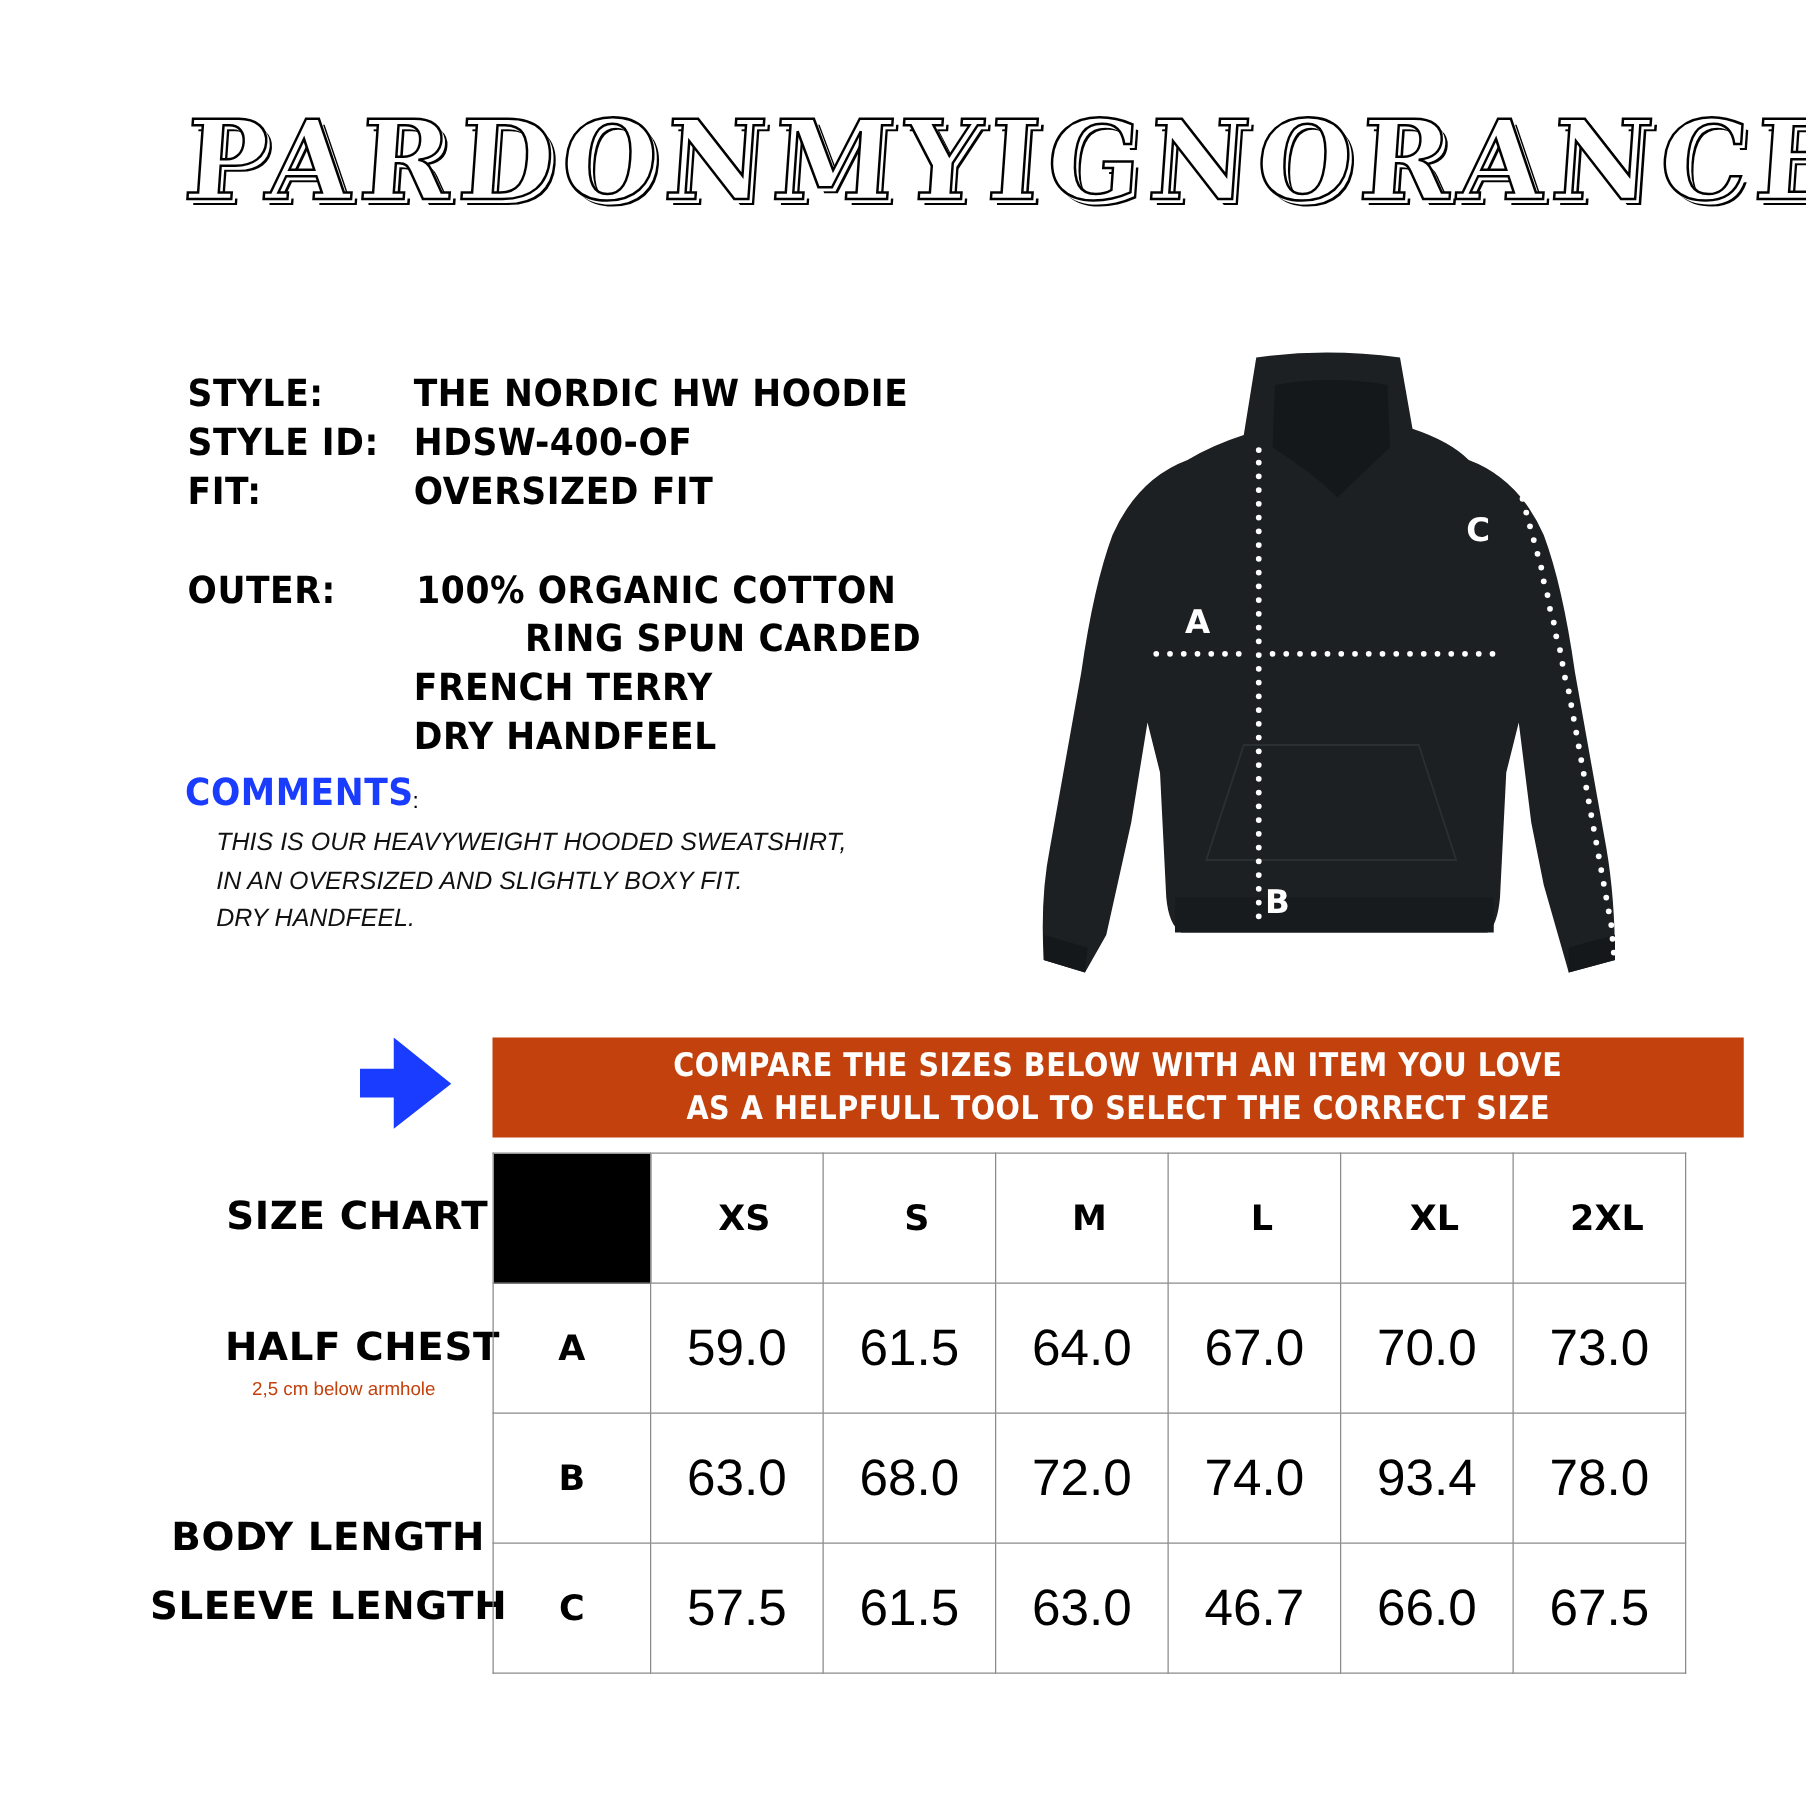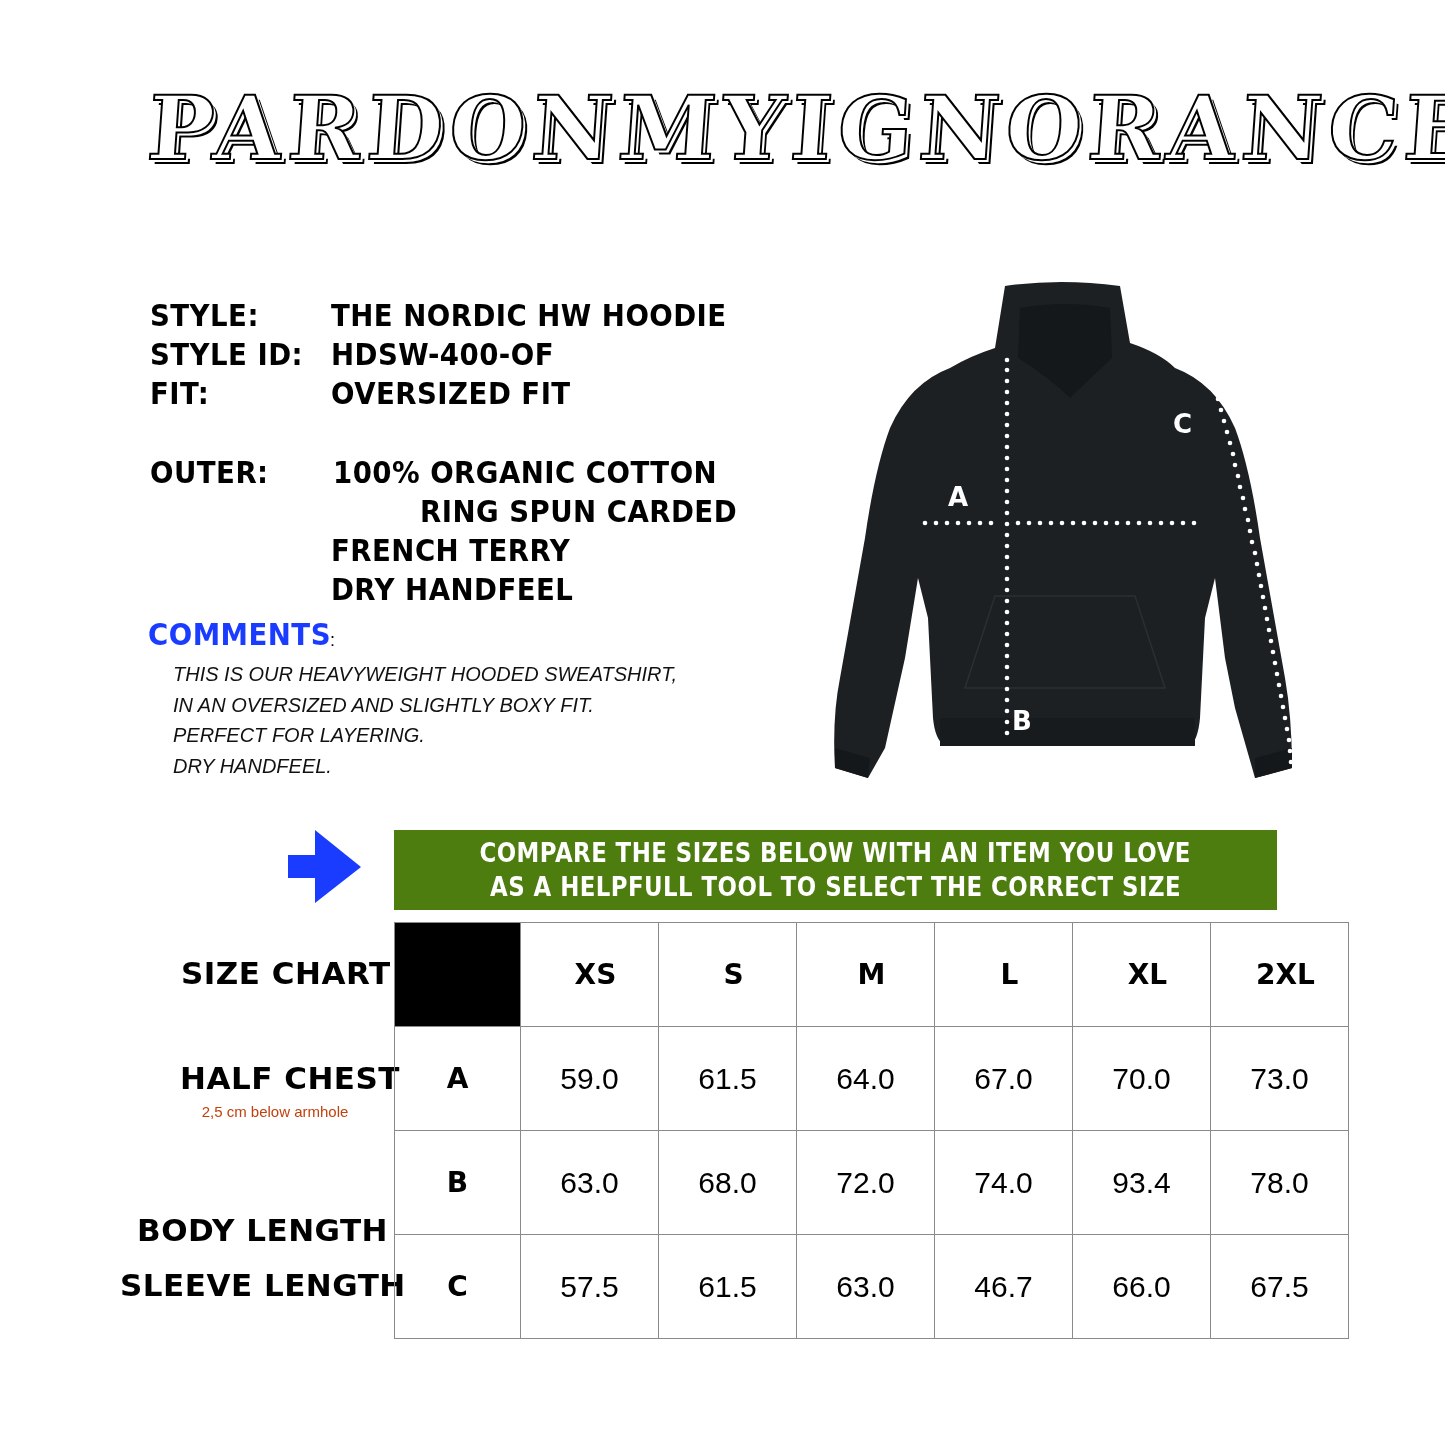--- a/index.html
+++ b/index.html
@@ -43,22 +43,22 @@
   .comments-body div { white-space: nowrap; }
 
   
   .hoodie { position: absolute; left: 830px; top: 278px; width: 470px; height: 510px; }
 
   
   .arrow { position: absolute; left: 288px; top: 830px; width: 74px; height: 74px; }
 
   
   .banner {
-    position: absolute; left: 394px; top: 830px; width: 883px; height: 80px;
-    background: #4d7c0f; color: #fff;
+    position: absolute; left: 394px; top: 830px; width: 1001px; height: 80px;
+    background: #c2410c; color: #fff;
     display: flex; flex-direction: column; align-items: center; justify-content: center;
   }
   .banner-line {
     font-family: "DejaVu Sans", sans-serif; font-weight: bold; font-size: 26px;
     line-height: 34px; letter-spacing: 0.5px; white-space: nowrap;
     transform: scaleX(0.88);
   }
 
   
   .chart-label {
@@ -79,21 +79,21 @@
     text-align: center; vertical-align: middle; padding: 0;
   }
   .size-table th.corner { background: #000; border-color: #8a8a8a; }
   .size-table th.size-head {
     font-family: "DejaVu Sans", sans-serif; font-weight: bold; font-size: 28px; padding-left: 12px;
   }
   .size-table td.letter {
     font-family: "DejaVu Sans", sans-serif; font-weight: bold; font-size: 28px;
   }
   .size-table td.val {
-    font-family: "Liberation Sans", sans-serif; font-size: 30px; font-weight: normal;
+    font-family: "Liberation Sans", sans-serif; font-size: 41px; font-weight: normal;
   }
 </style>
 </head>
 <body>
 
 <div class="title">
   <span class="title-word">PARDON</span>
   <span class="title-word">MY</span>
   <span class="title-word">IGNORANCE</span>
 </div>
@@ -113,21 +113,20 @@
   <div class="spec spec-value bubble" style="top:492px; left:420px">RING SPUN CARDED</div>
   <div class="spec spec-value bubble" style="top:531px">FRENCH TERRY</div>
   <div class="spec spec-value bubble" style="top:570px">DRY HANDFEEL</div>
 </div>
 
 <div class="comments-title bubble">COMMENTS</div>
 <div class="comments-colon">:</div>
 <div class="comments-body">
   <div>THIS IS OUR HEAVYWEIGHT HOODED SWEATSHIRT,</div>
   <div>IN AN OVERSIZED AND SLIGHTLY BOXY FIT.</div>
-  <div>PERFECT FOR LAYERING.</div>
   <div>DRY HANDFEEL.</div>
 </div>
 
 <div class="hoodie">
   <svg width="470" height="510" viewBox="0 0 470 510">
 
     <path d="M175 8 Q230 0 290 8 L300 65 Q330 75 345 90
              Q385 105 405 150 Q420 190 430 260 L455 400 Q462 440 462 490
              L425 500 L405 430 L395 380 L385 300 L375 340 L370 440 Q368 462 360 468
              L115 468 Q105 462 103 440 L98 340 L88 300 L75 380 L55 470 L38 500 L5 490

